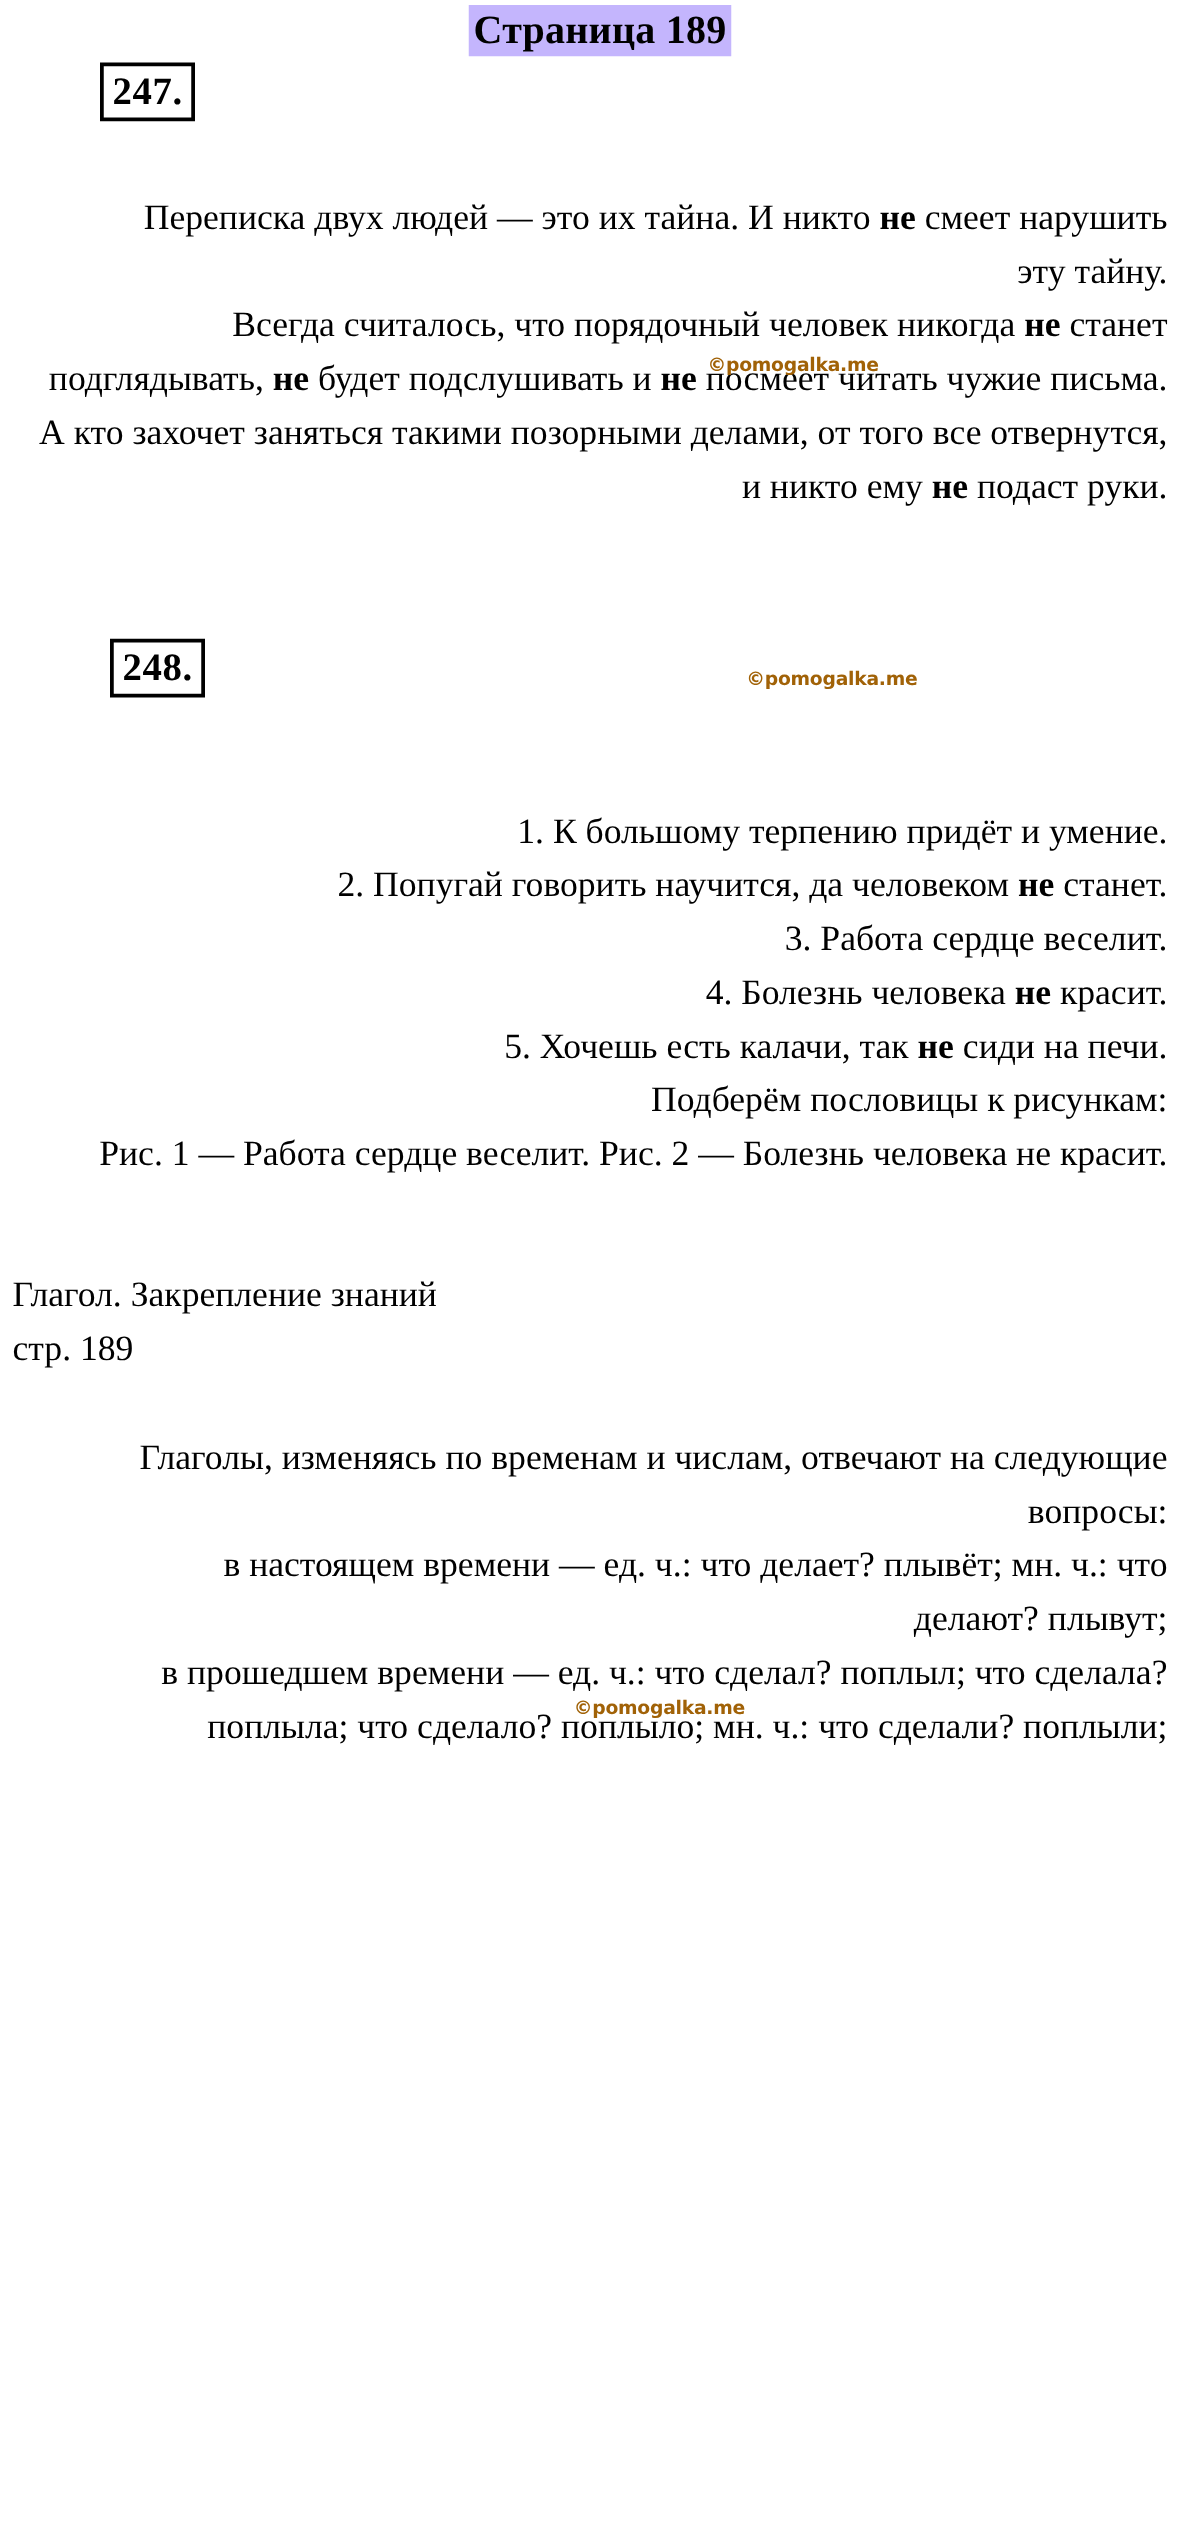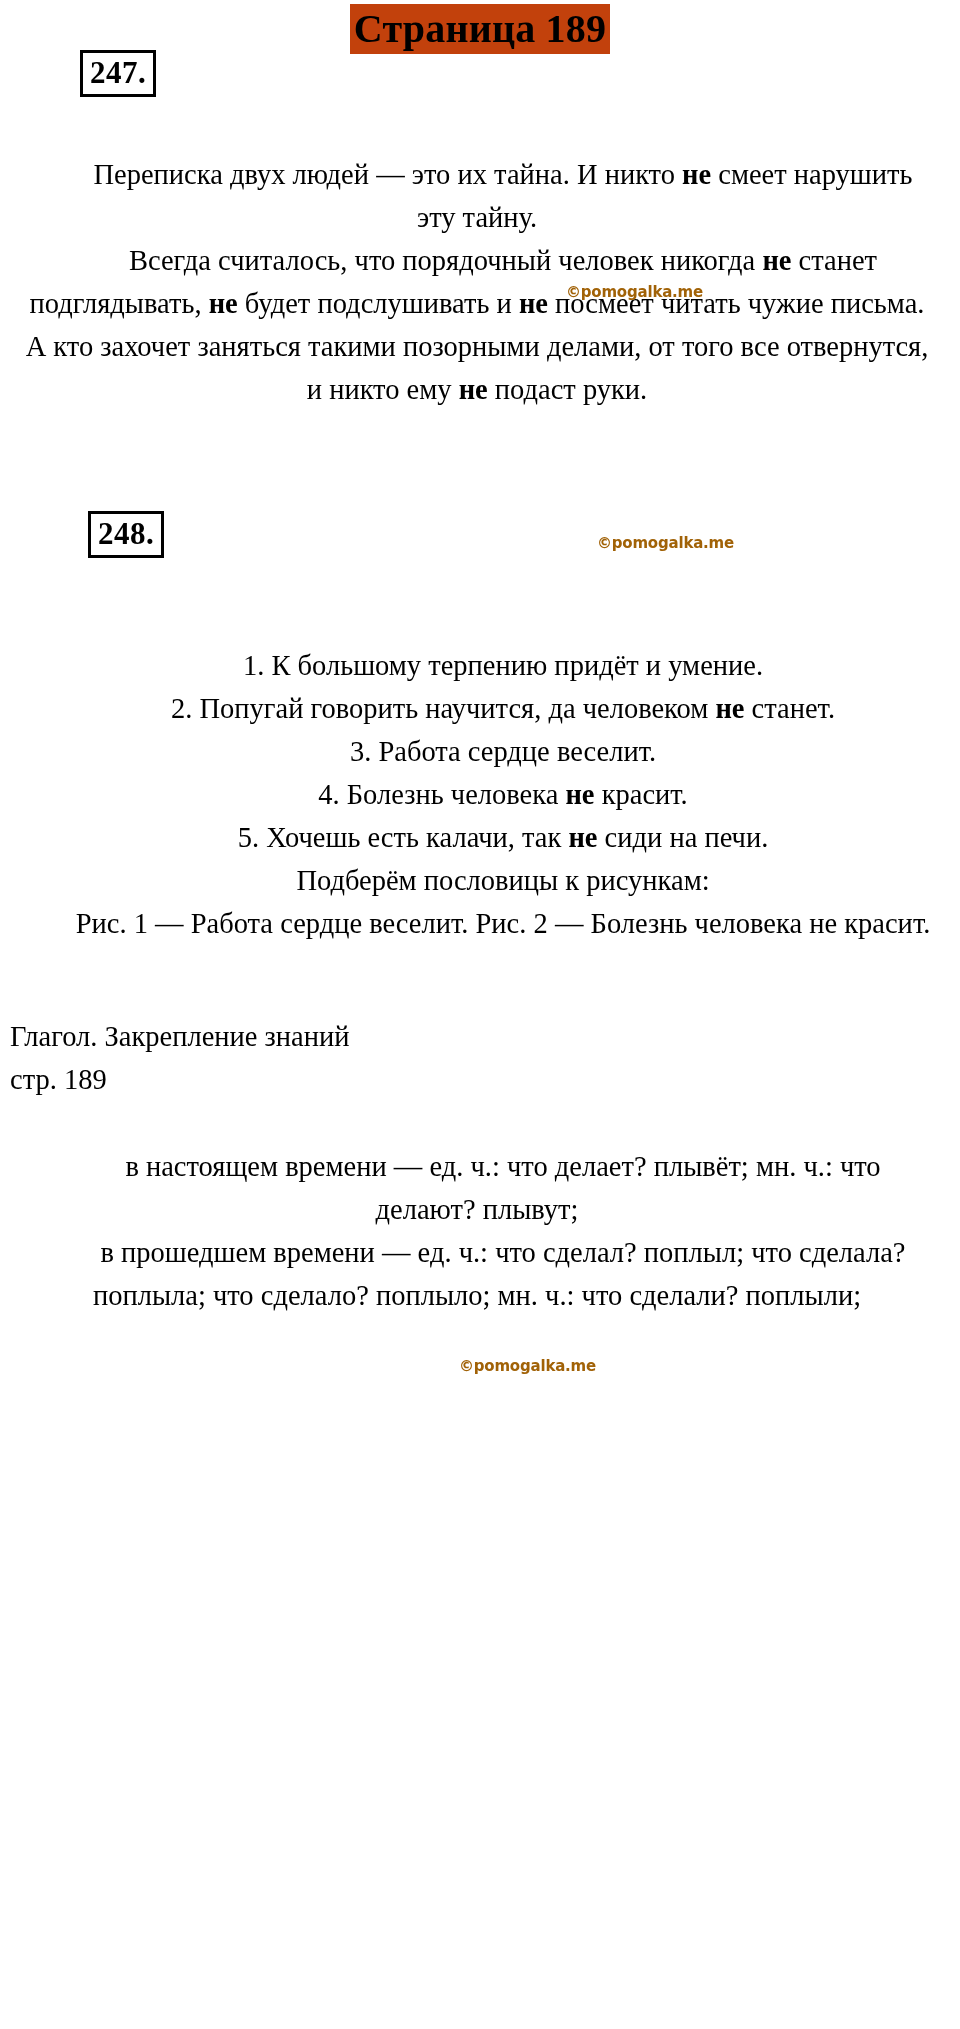--- a/index.html
+++ b/index.html
@@ -26,24 +26,24 @@
   }
 
   
   .page-header {
     text-align: center;
     padding-top: 4px;
     height: 46px;
   }
   .page-header .title {
     display: inline-block;
-    font-size: 40px;
+    font-size: 32px;
     font-weight: bold;
     letter-spacing: 0.2px;
-    background: #c2410c;
+    background: #c4b5fd;
     padding: 1px 4px 2px 4px;
     line-height: 1.18;
   }
 
   
   .ex-box {
     display: inline-block;
     border: 3px solid #000;
     font-size: 31px;
     font-weight: bold;
@@ -56,21 +56,21 @@
     padding-left: 70px;
   }
   .ex-num-wrap.second {
     padding-left: 78px;
   }
 
   
   .body-text {
     font-size: 28.5px;
     line-height: 43px;
-    text-align: center;
+    text-align: right;
     padding: 0 16px 0 10px;
   }
   .body-text p {
     margin: 0;
     text-indent: 52px;
   }
   .body-text b {
     font-weight: bold;
   }
   .sp-44 { height: 44px; }
@@ -143,20 +143,21 @@
   <div class="sp-70"></div>
 
   <div class="section-heading">
     <div>Глагол. Закрепление знаний</div>
     <div>стр. 189</div>
   </div>
 
   <div class="sp-44"></div>
 
   <div class="body-text">
+    <p>Глаголы, изменяясь по временам и числам, отвечают на следующие вопросы:</p>
     <p>в настоящем времени — ед. ч.: что делает? плывёт; мн. ч.: что делают? плывут;</p>
     <p>в прошедшем времени — ед. ч.: что сделал? поплыл; что сделала? поплыла; что сделало? поплыло; мн. ч.: что сделали? поплыли;</p>
   </div>
 
   <div class="watermark wm-1">©pomogalka.me</div>
   <div class="watermark wm-2">©pomogalka.me</div>
   <div class="watermark wm-3">©pomogalka.me</div>
 
 </div>
 

